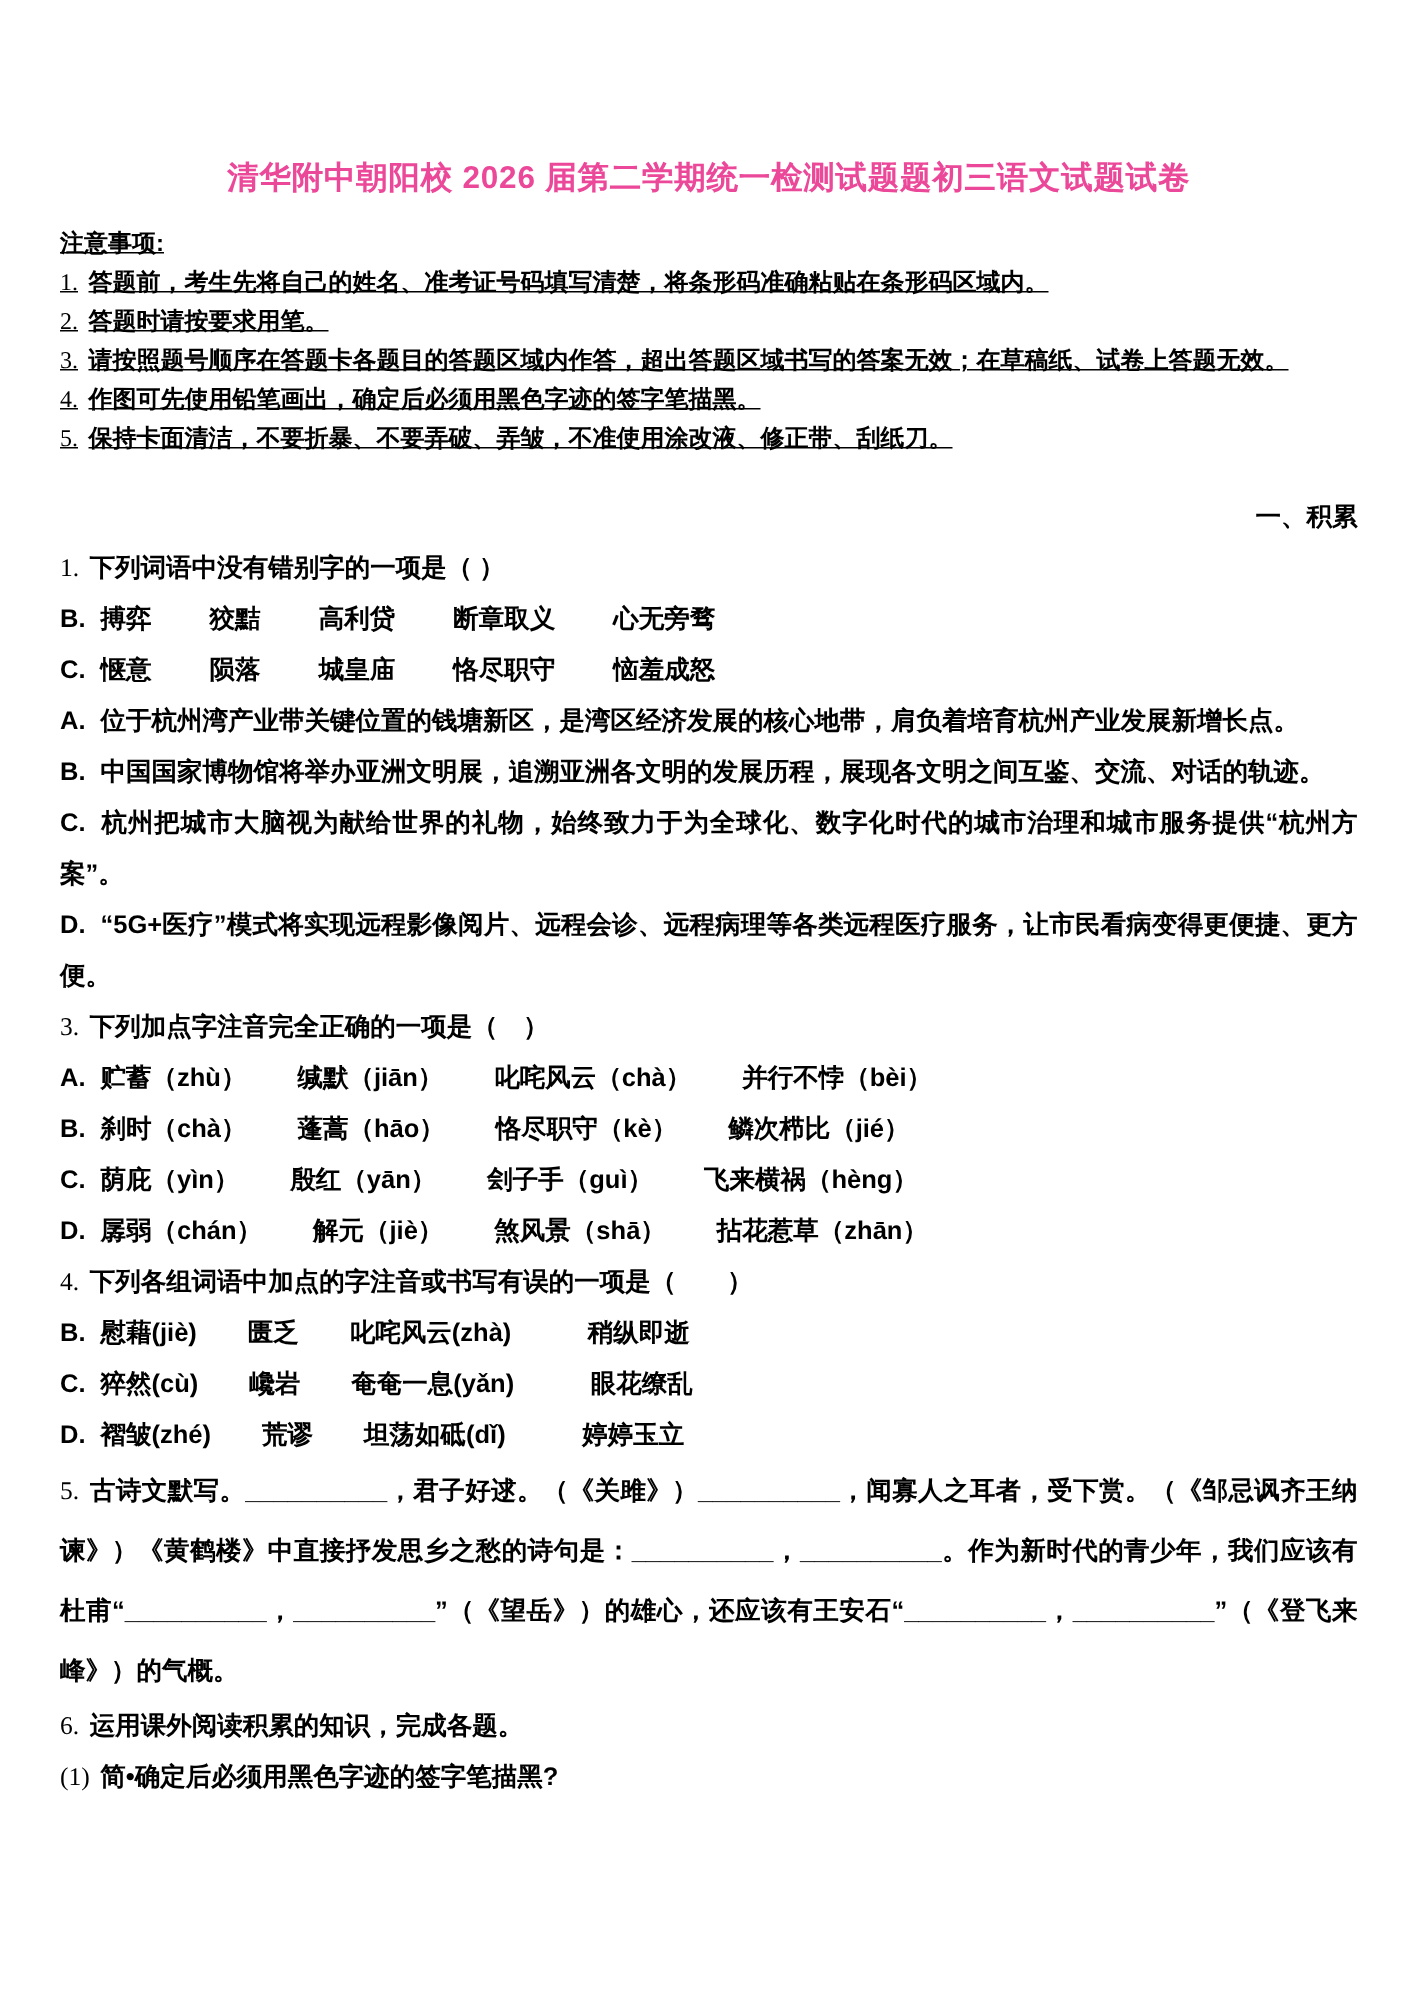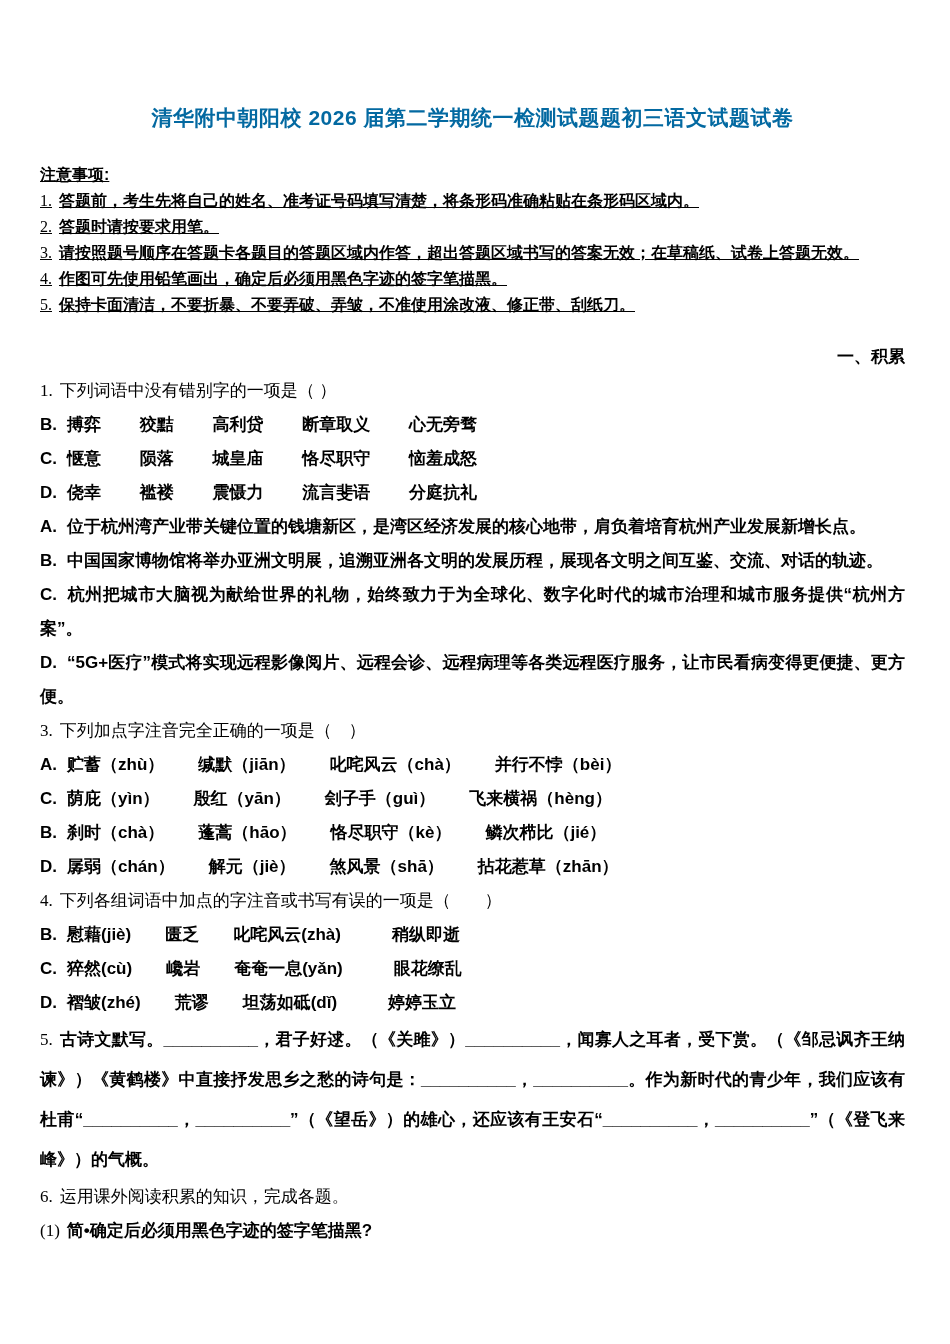--- a/index.html
+++ b/index.html
@@ -15,23 +15,23 @@
     background: #ffffff;
     color: #000000;
     padding: 104px 45px 40px 40px;
     font-family: "Liberation Sans", sans-serif;
     overflow: hidden;
   }
   .title {
     font-size: 21px;
     font-weight: 800;
     text-align: center;
-    margin: 0 0 30px 0;
+    margin: 0 0 18px 0;
     letter-spacing: 0.5px;
-    color: #0369a1;
+    color: #ec4899;
   }
   .notice {
     font-size: 16px;
     line-height: 26px;
     font-weight: 600;
     text-decoration: underline;
   }
   .notice-heading {
     font-weight: 700;
   }
@@ -48,21 +48,21 @@
     font-size: 17px;
     line-height: 34px;
     font-weight: 600;
   }
   .section-heading {
     margin-top: 22px;
     font-weight: 700;
     text-align: right;
   }
   .q-stem .qtext {
-    font-weight: 400;
+    font-weight: 700;
   }
   .opt {
     text-align: justify;
   }
   .opt-label {
     font-weight: 700;
     margin-right: 10px;
   }
   .opt-text {
     font-weight: 600;
@@ -107,23 +107,20 @@
 
     <div class="q-stem">
       <span class="serif-num">1.</span><span class="qtext">下列词语中没有错别字的一项是（  ）</span>
     </div>
     <div class="opt">
       <span class="opt-label">B.</span><span class="opt-text">搏弈　　 狡黠　　 高利贷　　 断章取义　　 心无旁骛</span>
     </div>
     <div class="opt">
       <span class="opt-label">C.</span><span class="opt-text">惬意　　 陨落　　 城皇庙　　 恪尽职守　　 恼羞成怒</span>
     </div>
-    <div class="opt">
-      <span class="opt-label">D.</span><span class="opt-text">侥幸　　 褴褛　　 震慑力　　 流言斐语　　 分庭抗礼</span>
-    </div>
 
     <div class="opt">
       <span class="opt-label">A.</span><span class="opt-text">位于杭州湾产业带关键位置的钱塘新区，是湾区经济发展的核心地带，肩负着培育杭州产业发展新增长点。</span>
     </div>
     <div class="opt">
       <span class="opt-label">B.</span><span class="opt-text">中国国家博物馆将举办亚洲文明展，追溯亚洲各文明的发展历程，展现各文明之间互鉴、交流、对话的轨迹。</span>
     </div>
     <div class="opt">
       <span class="opt-label">C.</span><span class="opt-text">杭州把城市大脑视为献给世界的礼物，始终致力于为全球化、数字化时代的城市治理和城市服务提供“杭州方案”。</span>
     </div>
@@ -131,24 +128,24 @@
       <span class="opt-label">D.</span><span class="opt-text">“5G+医疗”模式将实现远程影像阅片、远程会诊、远程病理等各类远程医疗服务，让市民看病变得更便捷、更方便。</span>
     </div>
 
     <div class="q-stem">
       <span class="serif-num">3.</span><span class="qtext">下列加点字注音完全正确的一项是（　）</span>
     </div>
     <div class="opt">
       <span class="opt-label">A.</span><span class="opt-text">贮蓄（zhù）　　缄默（jiān）　　叱咤风云（chà）　　并行不悖（bèi）</span>
     </div>
     <div class="opt">
-      <span class="opt-label">C.</span><span class="opt-text">荫庇（yìn）　　殷红（yān）　　刽子手（guì）　　飞来横祸（hèng）</span>
+      <span class="opt-label">B.</span><span class="opt-text">刹时（chà）　　蓬蒿（hāo）　　恪尽职守（kè）　　鳞次栉比（jié）</span>
     </div>
     <div class="opt">
-      <span class="opt-label">B.</span><span class="opt-text">刹时（chà）　　蓬蒿（hāo）　　恪尽职守（kè）　　鳞次栉比（jié）</span>
+      <span class="opt-label">C.</span><span class="opt-text">荫庇（yìn）　　殷红（yān）　　刽子手（guì）　　飞来横祸（hèng）</span>
     </div>
     <div class="opt">
       <span class="opt-label">D.</span><span class="opt-text">孱弱（chán）　　解元（jiè）　　煞风景（shā）　　拈花惹草（zhān）</span>
     </div>
 
     <div class="q-stem">
       <span class="serif-num">4.</span><span class="qtext">下列各组词语中加点的字注音或书写有误的一项是（　　）</span>
     </div>
     <div class="opt">
       <span class="opt-label">B.</span><span class="opt-text">慰藉(jiè)　　匮乏　　叱咤风云(zhà)　　　稍纵即逝</span>

